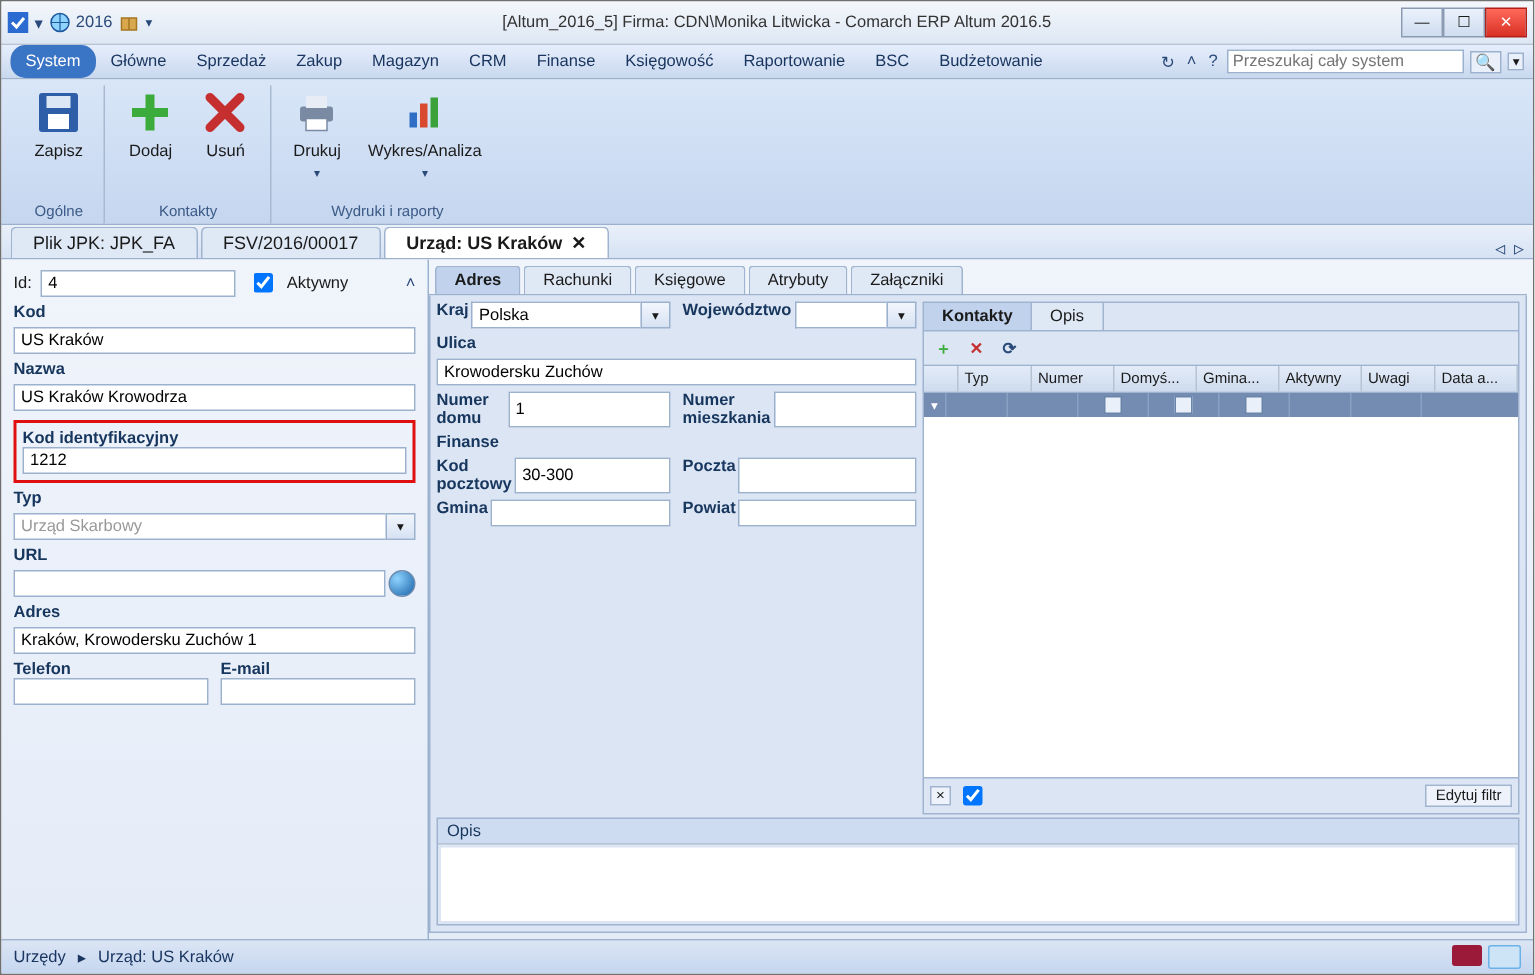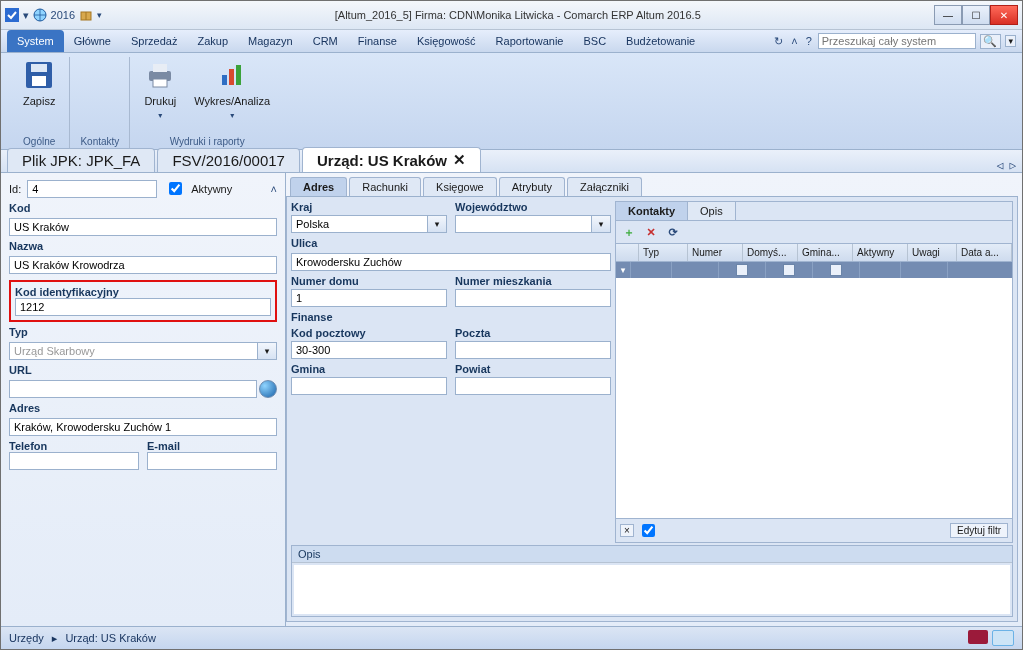--- a/index.html
+++ b/index.html
@@ -5,33 +5,33 @@
 html,body{margin:0;padding:0;font-family:Tahoma,Segoe UI,Arial,sans-serif;font-size:11px;color:#1a1a1a;background:#f0f0f0;}
 .window{width:1023px;height:650px;background:#fff;border:1px solid #707070;box-sizing:border-box;display:flex;flex-direction:column;}
 .titlebar{height:28px;background:linear-gradient(#f4f7fb,#dde7f4);display:flex;align-items:center;padding:0 4px;border-bottom:1px solid #b6c3d3;}
 .titlebar .left-icons{display:flex;align-items:center;gap:4px;}
 .titlebar .title{flex:1;text-align:center;font-size:11px;color:#333;}
 .titlebar .win-btns{display:flex;gap:0;}
 .win-btn{width:26px;height:18px;border:1px solid #8a9bb3;background:linear-gradient(#eaf1fb,#cfddf0);display:flex;align-items:center;justify-content:center;font-size:10px;}
 .win-close{background:linear-gradient(#ff6a5a,#d93025);border-color:#b02018;color:#fff;}
 .menubar{height:22px;background:linear-gradient(#e6eefc,#c9d8ee);display:flex;align-items:stretch;padding:0 6px;border-bottom:1px solid #9bb1cd;}
 .menubar .tab{padding:0 10px;display:flex;align-items:center;color:#1a3660;cursor:pointer;}
-.menubar .tab.active{background:#3a74c4;color:#fff;border-top-left-radius:4px;border-top-right-radius:4px;}
+.menubar .tab.active{background:#3a74c4;color:#fff;border-top-left-radius:4px;border-top-right-radius:4px;border-radius:10px;}
 .menubar .spacer{flex:1;}
 .menubar .search{display:flex;align-items:center;gap:4px;margin-left:6px;}
 .menubar .search input{width:150px;font-size:11px;border:1px solid #9bb1cd;padding:1px 3px;color:#888;}
 .ribbon{height:92px;background:linear-gradient(#d9e6f8,#c5d6ef);border-bottom:1px solid #9bb1cd;display:flex;align-items:stretch;padding:4px 8px 0 8px;}
 .ribbon .group{display:flex;flex-direction:column;align-items:center;border-right:1px solid #a8b9d1;padding:0 10px;}
 .ribbon .group:last-child{border-right:none;}
 .ribbon .items{display:flex;gap:10px;align-items:flex-start;flex:1;}
 .ribbon .item{display:flex;flex-direction:column;align-items:center;gap:4px;padding:2px 4px;cursor:pointer;}
 .ribbon .icon{width:32px;height:32px;display:flex;align-items:center;justify-content:center;}
 .ribbon .group-label{font-size:10px;color:#3c5a86;margin-top:auto;padding:2px 0;}
 .doc-tabs{height:22px;background:linear-gradient(#eaf0fa,#d6e2f3);display:flex;align-items:flex-end;padding:0 6px;border-bottom:1px solid #9bb1cd;}
-.doc-tab{padding:3px 14px;border:1px solid #a0b4d0;border-bottom:none;border-top-left-radius:4px;border-top-right-radius:4px;background:#dfe8f5;margin-right:2px;font-size:15px;cursor:pointer;display:flex;align-items:center;gap:6px;}
+.doc-tab{padding:3px 14px;border:1px solid #a0b4d0;border-bottom:none;border-top-left-radius:4px;border-top-right-radius:4px;background:#dfe8f5;margin-right:2px;font-size:12px;cursor:pointer;display:flex;align-items:center;gap:6px;}
 .doc-tab.active{background:#fff;font-weight:bold;}
 .doc-tabs .nav{margin-left:auto;display:flex;gap:6px;font-family:monospace;color:#2a4a7a;}
 .content{flex:1;display:flex;background:linear-gradient(#f0f4fb,#e4ecf8);overflow:hidden;}
 .left-pane{width:322px;border-right:1px solid #9bb1cd;padding:6px 8px;display:flex;flex-direction:column;gap:4px;}
 .field-label{font-weight:bold;color:#17365d;font-size:11px;}
 .input{border:1px solid #9bb1cd;background:#fff;padding:2px 4px;font-size:11px;width:100%;box-sizing:border-box;}
 .input.ro{color:#999;}
 .row-id{display:flex;align-items:center;gap:6px;}
 .row-id .idlabel{font-weight:normal;}
 .row-id .idval{width:130px;}
@@ -41,21 +41,21 @@
 .url-row .input{flex:1;}
 .globe{width:16px;height:16px;background:radial-gradient(circle at 30% 30%,#8fd4ff,#1861a8);border-radius:50%;border:1px solid #6b8bb0;}
 .two-col{display:flex;gap:8px;}
 .two-col > div{flex:1;}
 .right-pane{flex:1;display:flex;flex-direction:column;padding:4px 4px 4px 0;}
 .inner-tabs{display:flex;gap:2px;border-bottom:1px solid #9bb1cd;padding-left:4px;}
 .inner-tab{padding:3px 12px;border:1px solid #a0b4d0;border-bottom:none;border-top-left-radius:3px;border-top-right-radius:3px;background:#dfe8f5;font-size:11px;cursor:pointer;}
 .inner-tab.active{background:#c0d2ec;font-weight:bold;}
 .inner-body{flex:1;border:1px solid #a0b4d0;border-top:none;background:#dbe5f4;display:flex;flex-direction:column;padding:4px;gap:2px;overflow:hidden;}
 .addr-row{display:flex;gap:8px;}
-.addr-col{flex:1;display:flex;flex-direction:column;gap:2px;}
+.addr-col{flex:1;display:flex;flex-direction:row;gap:2px;}
 .dd{display:flex;}
 .dd .input{flex:1;border-right:none;}
 .dd .btn{width:18px;border:1px solid #9bb1cd;background:linear-gradient(#f2f6fc,#d6e2f3);display:flex;align-items:center;justify-content:center;font-size:9px;}
 .middle-split{flex:1;display:flex;gap:4px;min-height:0;}
 .addr-form{width:320px;display:flex;flex-direction:column;gap:4px;}
 .contacts{flex:1;border:1px solid #a0b4d0;background:#dbe5f4;display:flex;flex-direction:column;}
 .contacts .sub-tabs{display:flex;border-bottom:1px solid #a0b4d0;}
 .contacts .sub-tab{padding:3px 12px;border-right:1px solid #a0b4d0;background:#dfe8f5;font-size:11px;cursor:pointer;}
 .contacts .sub-tab.active{background:#c0d2ec;font-weight:bold;}
 .contacts .toolbar{display:flex;gap:6px;padding:3px 5px;align-items:center;}
@@ -149,20 +149,39 @@
                 <rect x="8" y="5" width="16" height="8" fill="#dce7f6"></rect>
                 <rect x="9" y="17" width="14" height="10" fill="#fff"></rect>
               </svg>
           </span>
           <span>Zapisz</span>
         </div>
       </div>
       <div class="group-label">Ogólne</div>
     </div>
     <div class="group">
+      <div class="items">
+        <div class="item">
+          <span class="icon">
+            <svg width="32" height="32">
+                <rect x="13" y="4" width="6" height="24" fill="#3bab3b"></rect>
+                <rect x="4" y="13" width="24" height="6" fill="#3bab3b"></rect>
+              </svg>
+          </span>
+          <span>Dodaj</span>
+        </div>
+        <div class="item">
+          <span class="icon">
+            <svg width="32" height="32">
+                <path d="M6 6 L26 26 M26 6 L6 26" stroke="#c62f2f" stroke-width="6" stroke-linecap="round"></path>
+              </svg>
+          </span>
+          <span>Usuń</span>
+        </div>
+      </div>
       <div class="group-label">Kontakty</div>
     </div>
     <div class="group">
       <div class="items">
         <div class="item">
           <span class="icon">
             <svg width="32" height="32">
                 <rect x="5" y="12" width="22" height="10" rx="2" fill="#7a8aa3"></rect>
                 <rect x="9" y="5" width="14" height="8" fill="#e8edf5"></rect>
                 <rect x="9" y="20" width="14" height="8" fill="#fff" stroke="#7a8aa3"></rect>

